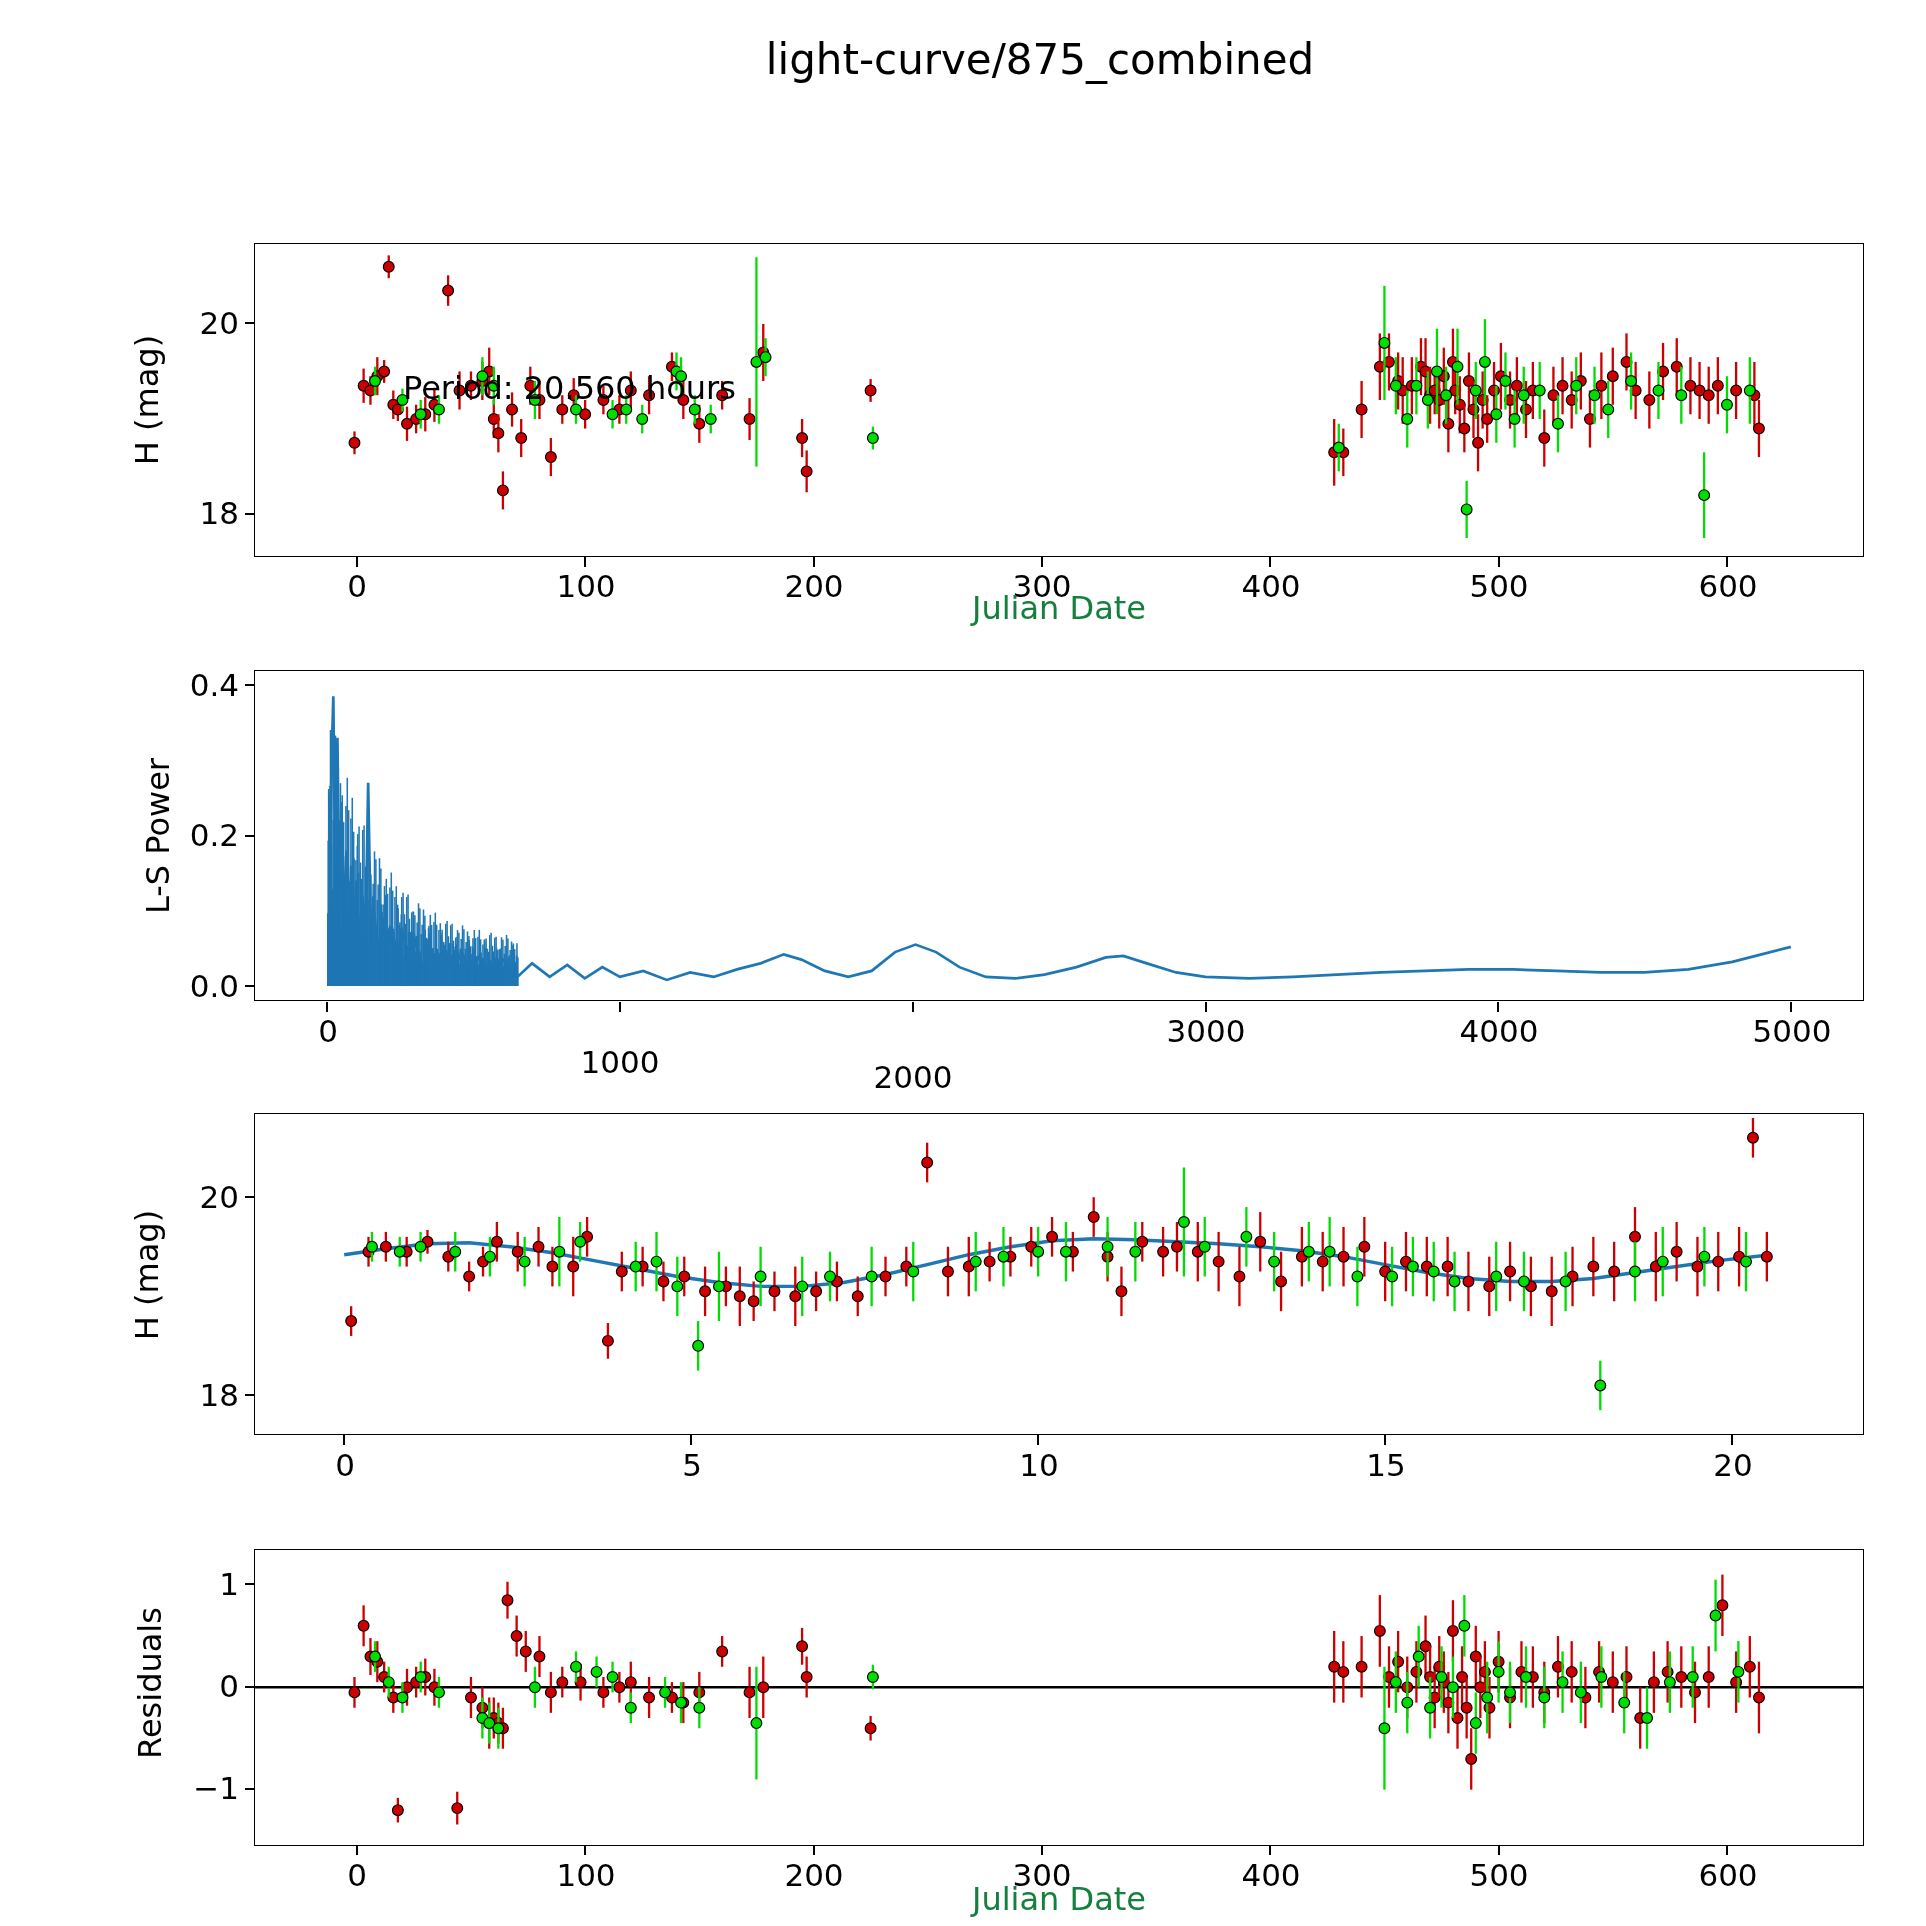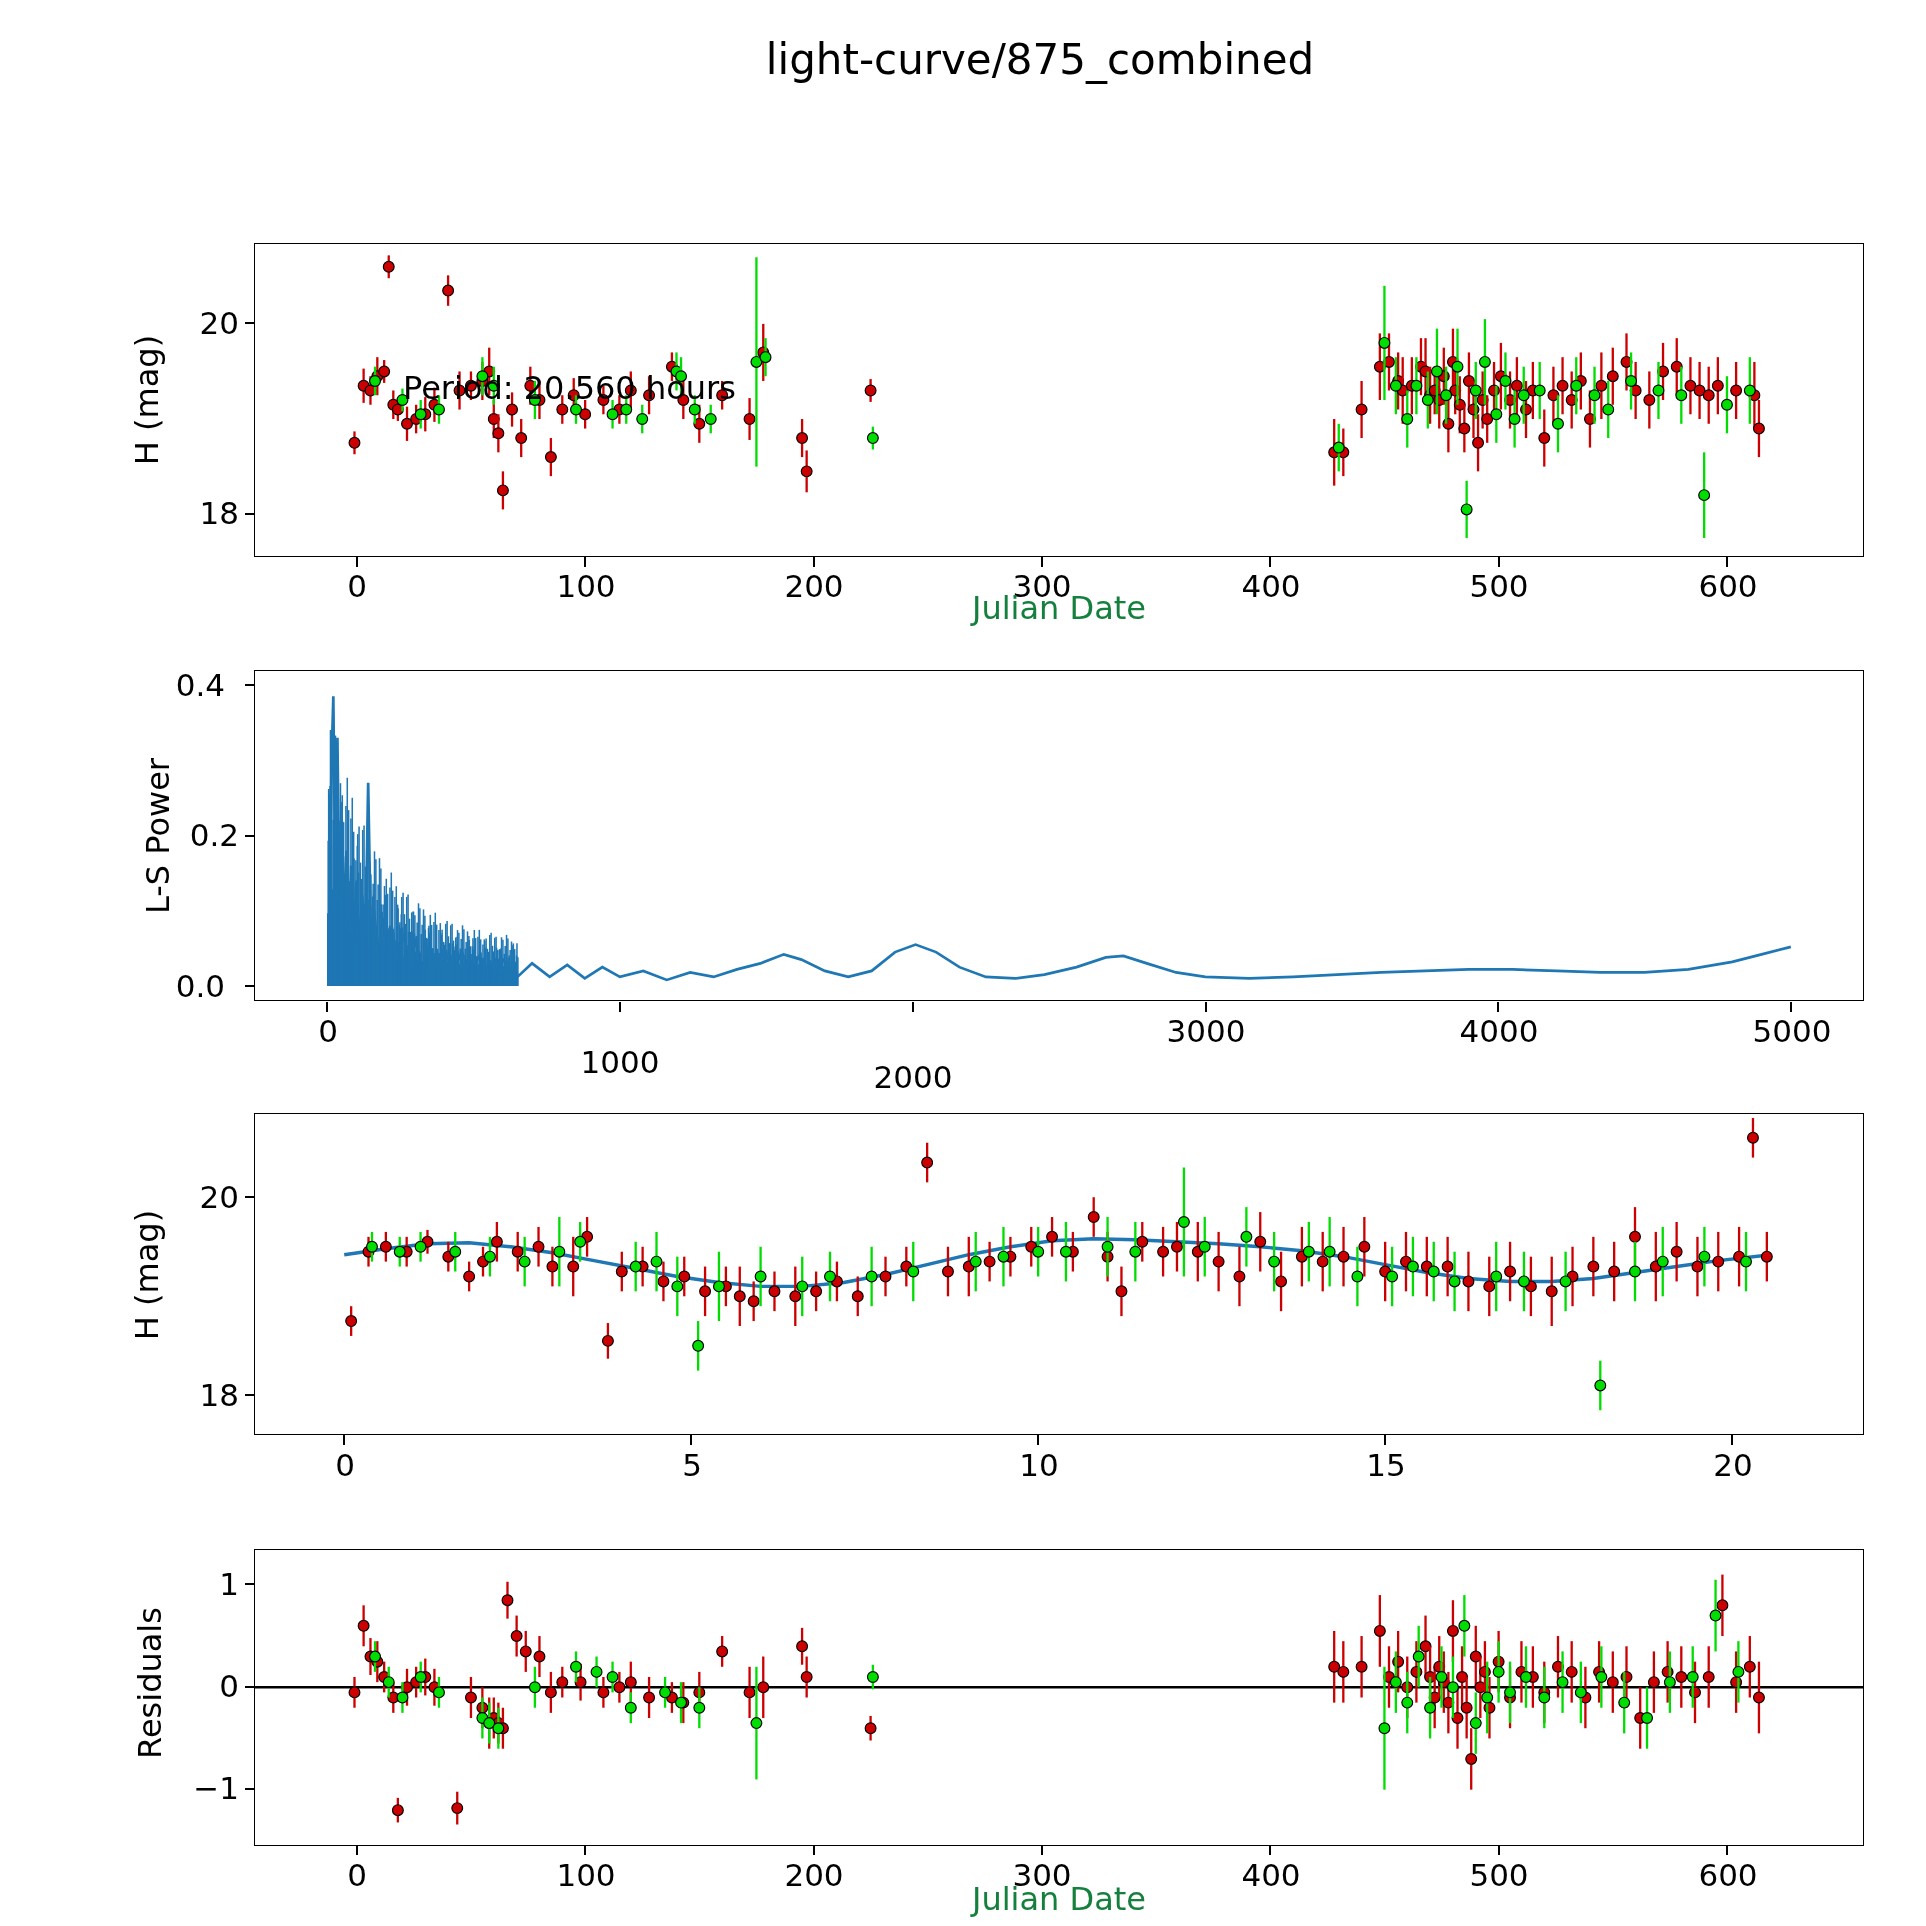--- a/index.html
+++ b/index.html
@@ -825,25 +825,25 @@
           <line x1="679.2120000000001" y1="820.9090909090909" x2="679.2120000000001" y2="759.1920088323316"></line>
           <line x1="680.39" y1="820.9090909090909" x2="680.39" y2="759.006469281492"></line>
           <line x1="681.5680000000001" y1="820.9090909090909" x2="681.5680000000001" y2="741.6244514886487"></line>
           <line x1="682.746" y1="820.9090909090909" x2="682.746" y2="709.9395799077259"></line>
           <line x1="683.924" y1="820.9090909090909" x2="683.924" y2="784.9977191011321"></line>
           <line x1="685.1020000000001" y1="820.9090909090909" x2="685.1020000000001" y2="746.3098923976038"></line>
         </g>
       </svg>
   </div>
   <div id="p2-yticks">
-      <div class="tick-label-y" style="left: 109px; top: 968px; width: 116px;">0.0</div>
+      <div class="tick-label-y" style="left: 123px; top: 968px; width: 116px;">0.0</div>
       <div style="position: absolute; left: 245px; top: 985px; width: 9.6px; height: 2.3px; background: rgb(0, 0, 0);"></div>
       <div class="tick-label-y" style="left: 123px; top: 817px; width: 116px;">0.2</div>
       <div style="position: absolute; left: 245px; top: 835px; width: 9.6px; height: 2.3px; background: rgb(0, 0, 0);"></div>
-      <div class="tick-label-y" style="left: 109px; top: 667px; width: 116px;">0.4</div>
+      <div class="tick-label-y" style="left: 123px; top: 667px; width: 116px;">0.4</div>
       <div style="position: absolute; left: 245px; top: 684px; width: 9.6px; height: 2.3px; background: rgb(0, 0, 0);"></div>
     </div>
   <div id="p2-xticks">
       <div class="tick-label-x" style="left: 270px; top: 1013px; width: 116px;">0</div>
       <div style="position: absolute; left: 326px; top: 1002px; width: 2.3px; height: 9.6px; background: rgb(0, 0, 0);"></div>
       <div class="tick-label-x" style="left: 562px; top: 1044px; width: 116px;">1000</div>
       <div style="position: absolute; left: 619px; top: 1002px; width: 2.3px; height: 9.6px; background: rgb(0, 0, 0);"></div>
       <div class="tick-label-x" style="left: 855px; top: 1059px; width: 116px;">2000</div>
       <div style="position: absolute; left: 912px; top: 1002px; width: 2.3px; height: 9.6px; background: rgb(0, 0, 0);"></div>
       <div class="tick-label-x" style="left: 1148px; top: 1013px; width: 116px;">3000</div>

